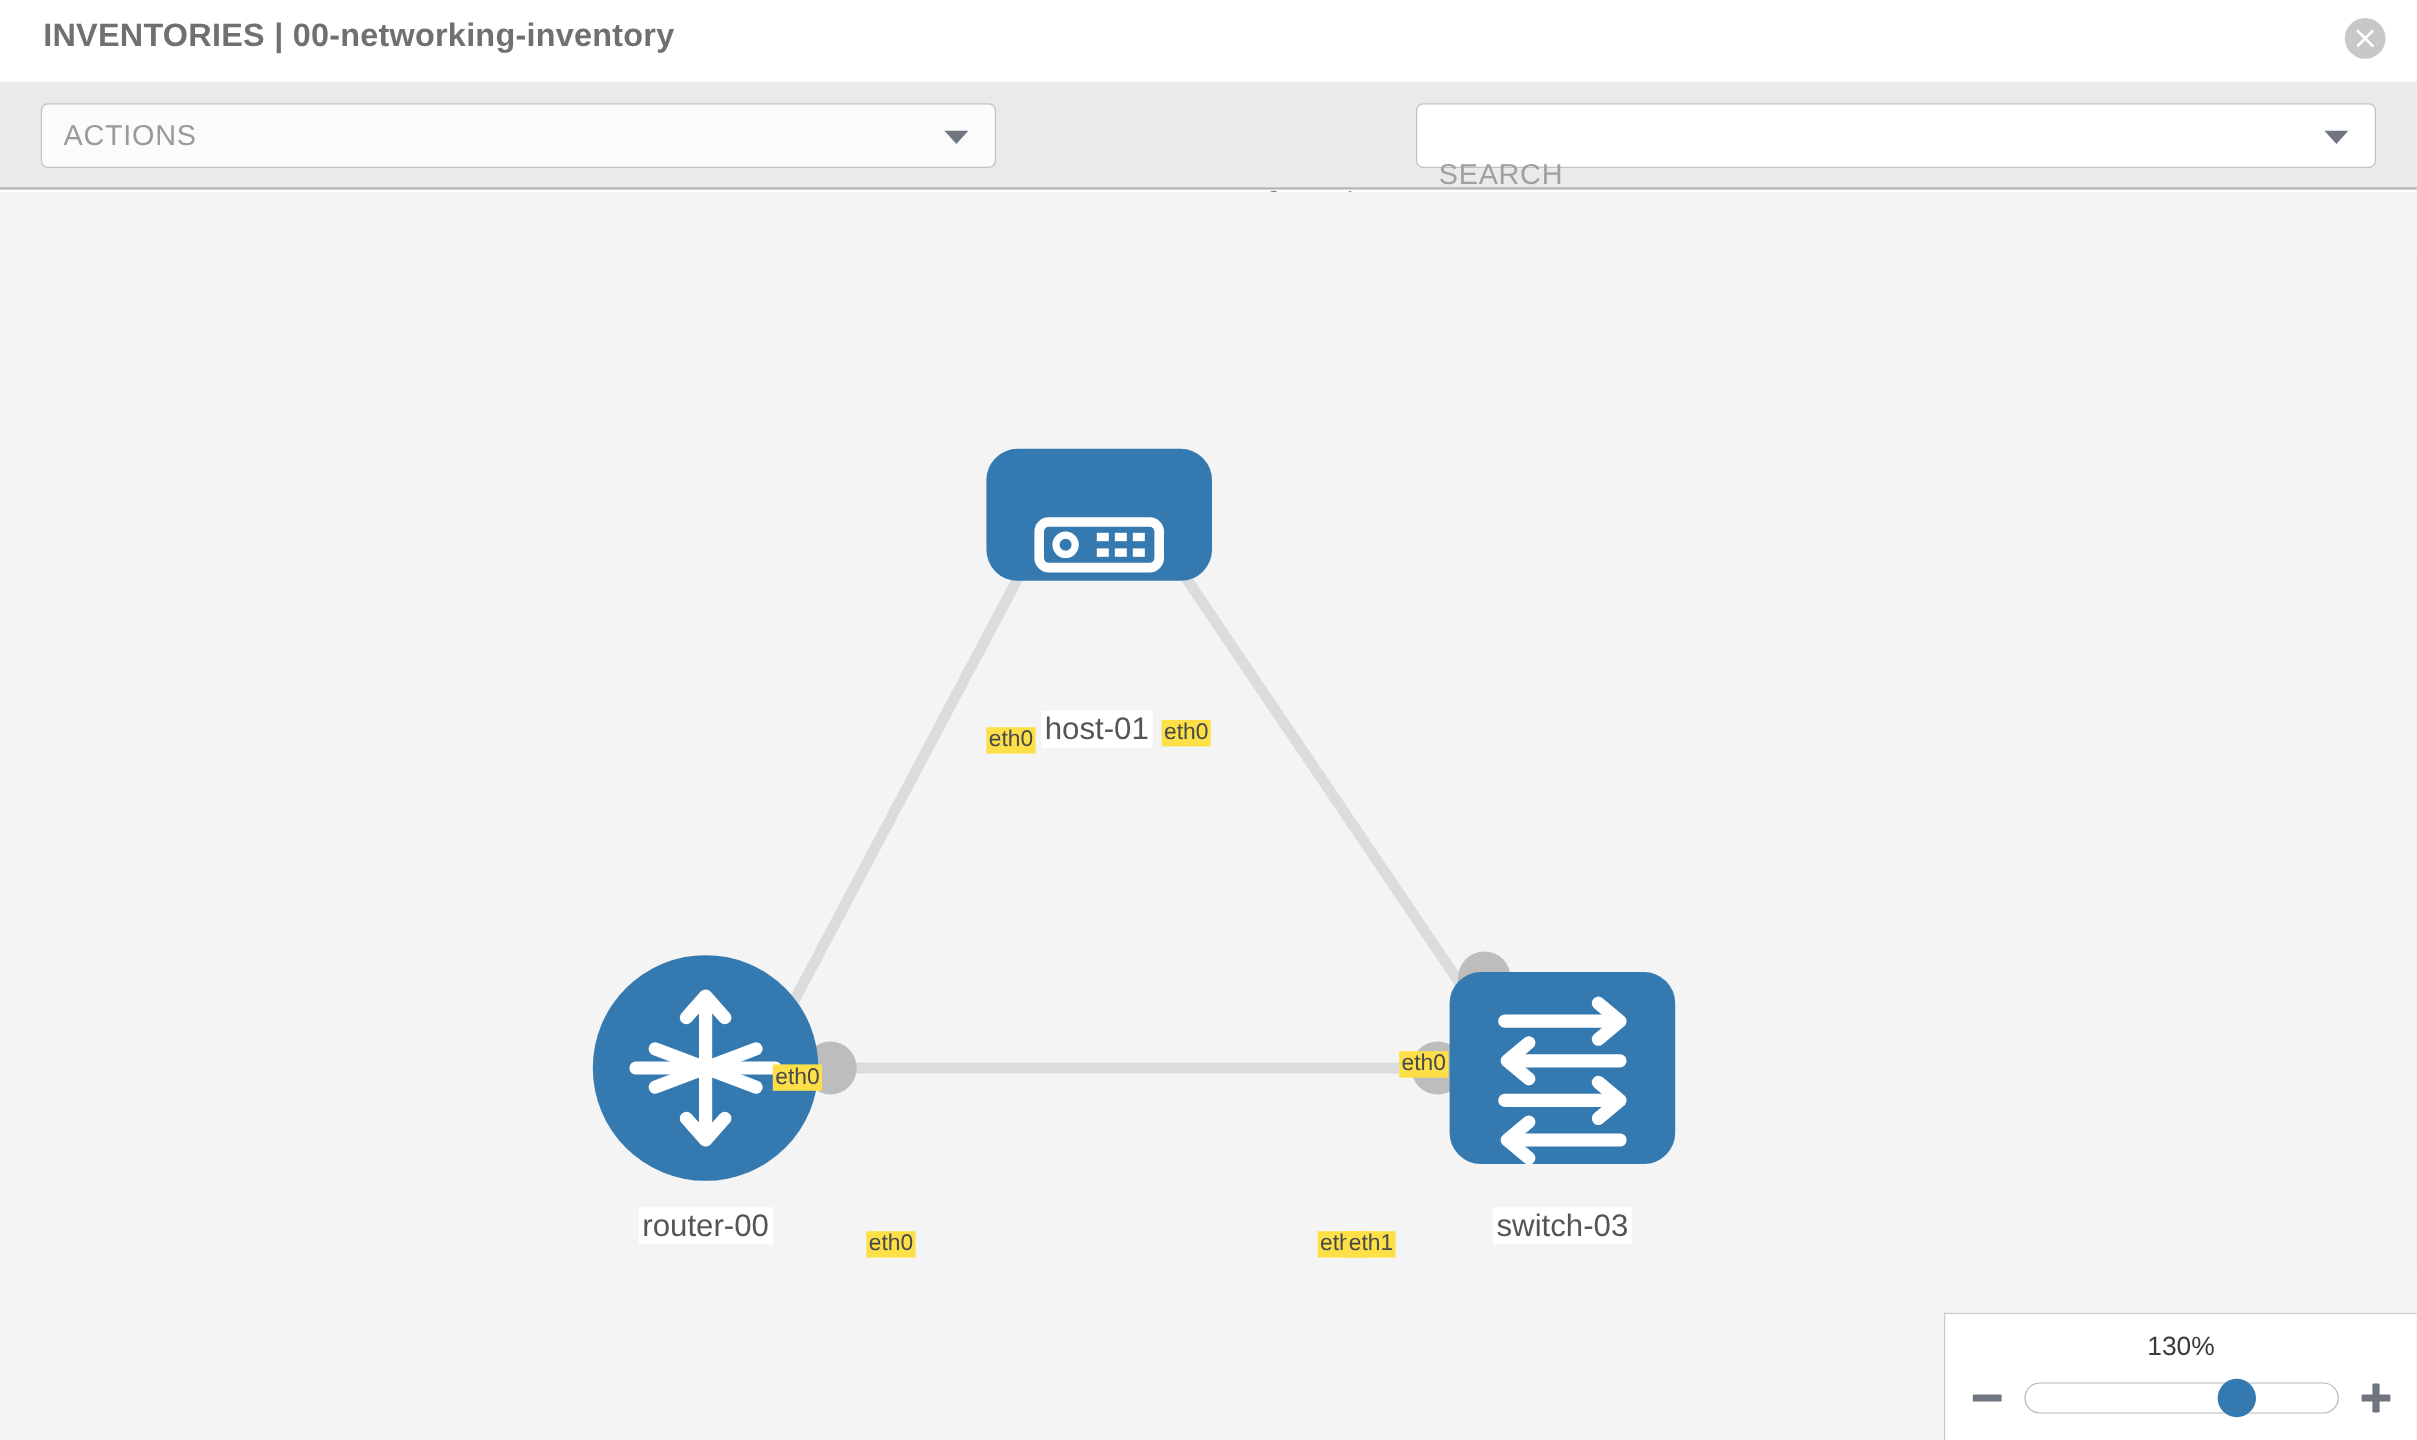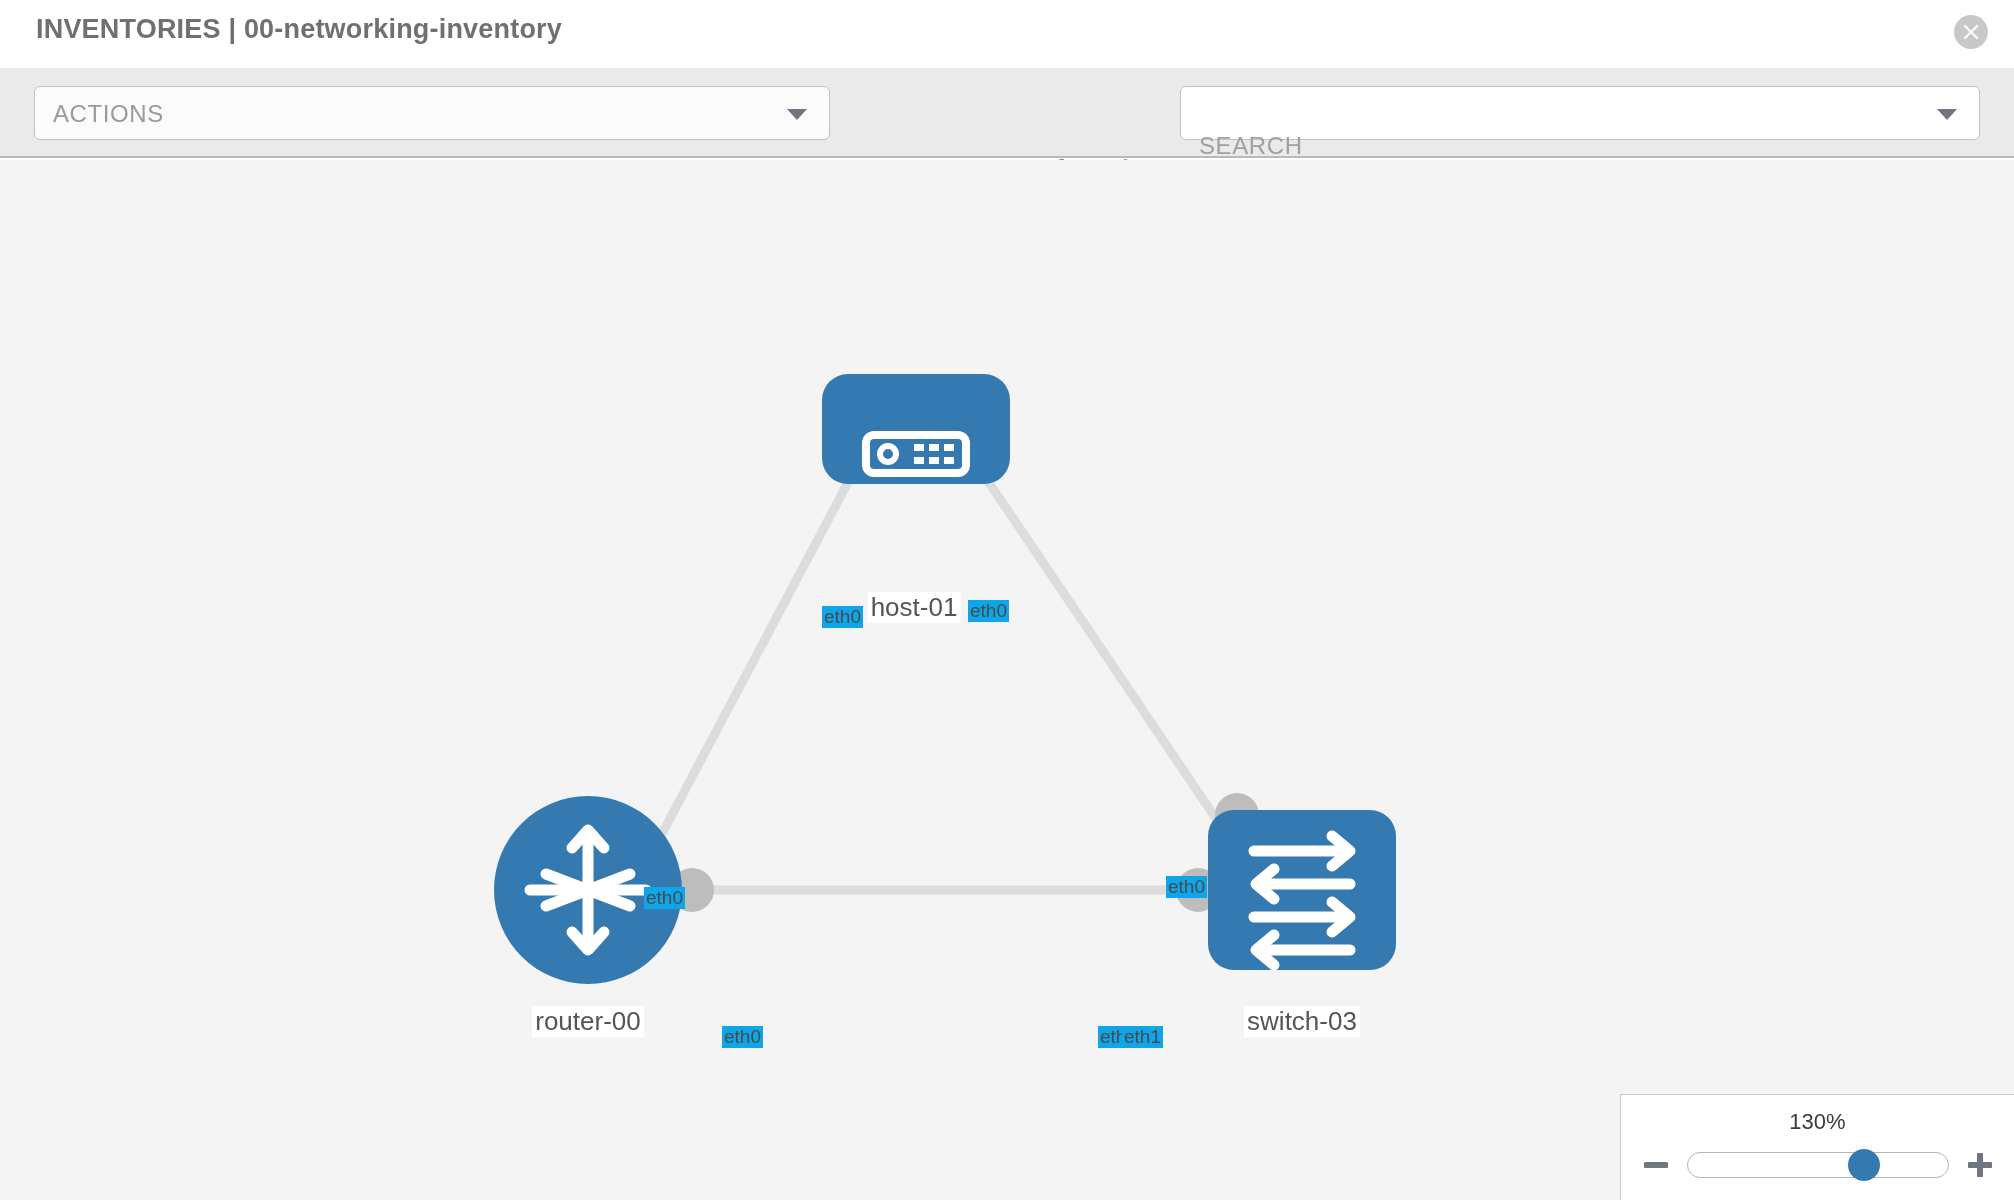--- a/index.html
+++ b/index.html
@@ -114,21 +114,21 @@
     color: #555555;
     background: #ffffff;
     padding: 0 3px;
     white-space: nowrap;
     transform: translateX(-50%);
   }
   .iface-label {
     position: absolute;
     font-size: 19px;
     color: #4a4a4a;
-    background: #0ea5e9;
+    background: #fde047;
     padding: 0 2px;
     white-space: nowrap;
   }
 
   
   .zoom-panel {
     position: absolute;
     right: 0; bottom: 0;
     width: 394px; height: 106px;
     background: #ffffff;

